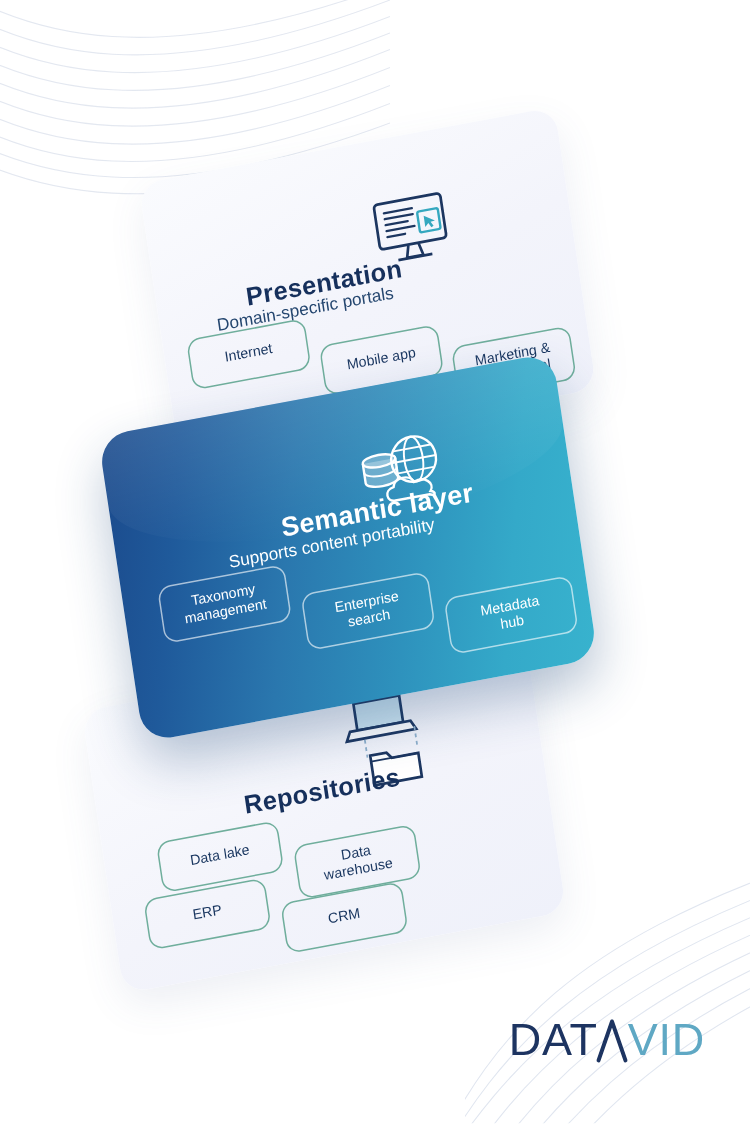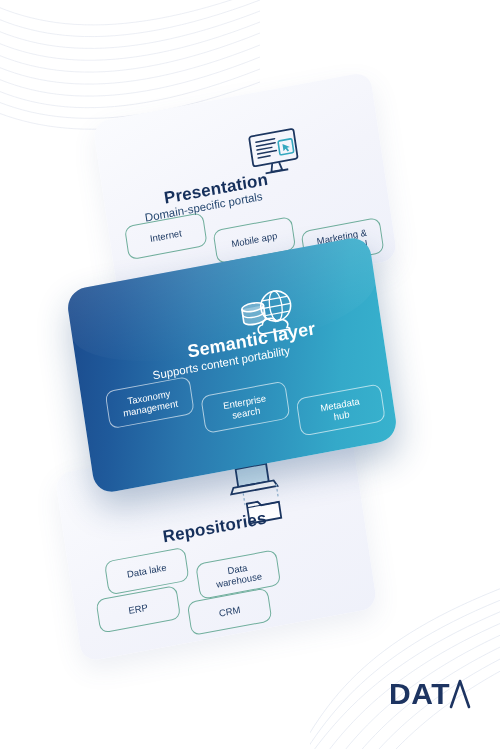--- a/index.html
+++ b/index.html
@@ -104,21 +104,21 @@
   
   .icon {
     position: absolute;
   }
 
   
   .logo {
     position: absolute;
     display: flex;
     align-items: flex-start;
-    font-weight: bold;
+    font-weight: normal;
     letter-spacing: 0.5px;
     line-height: 1;
   }
   .logo .data { color: #1d3461; }
   .logo .vid  { color: #5fa8c4; }
   .logo .a-mark { position: relative; display: inline-block; }
 </style>
 </head>
 <body>
 
@@ -273,15 +273,16 @@
     </div>
   </div>
 
   <div class="logo" style="right:30px; bottom:40px; font-size:30px;">
     <span class="data">DAT</span>
     <span class="a-mark">
       <svg width="22" height="30" viewBox="0 0 22 30" fill="none" style="display:block; margin:0 -1px;">
         <path d="M11 2 L20 28 M11 2 L2 28" stroke="#1d3461" stroke-width="2.6" stroke-linecap="round" stroke-linejoin="round" fill="none"></path>
       </svg>
     </span>
+    <span class="vid">VID</span>
   </div>
 
 </div>
 
 </body></html>

